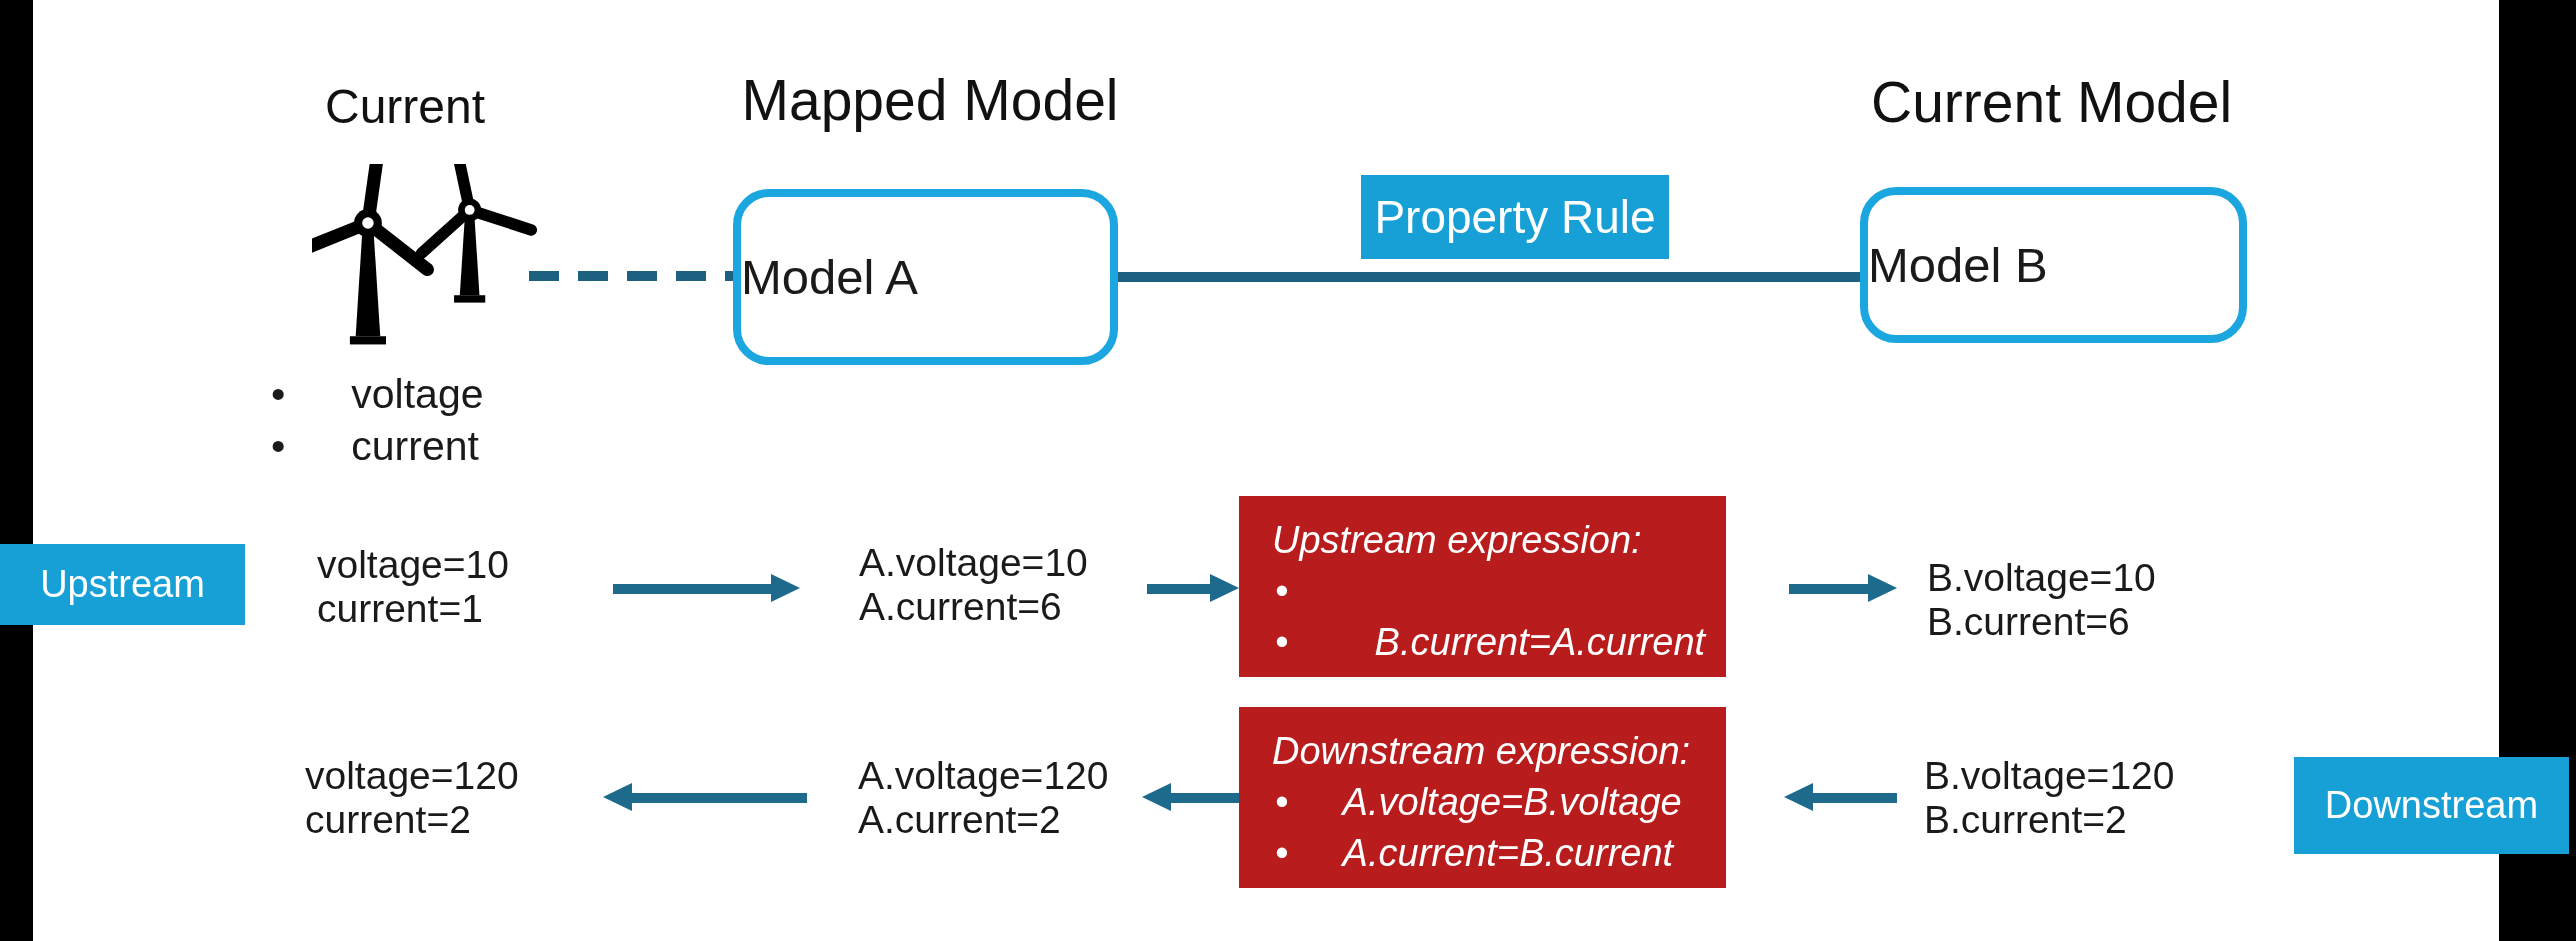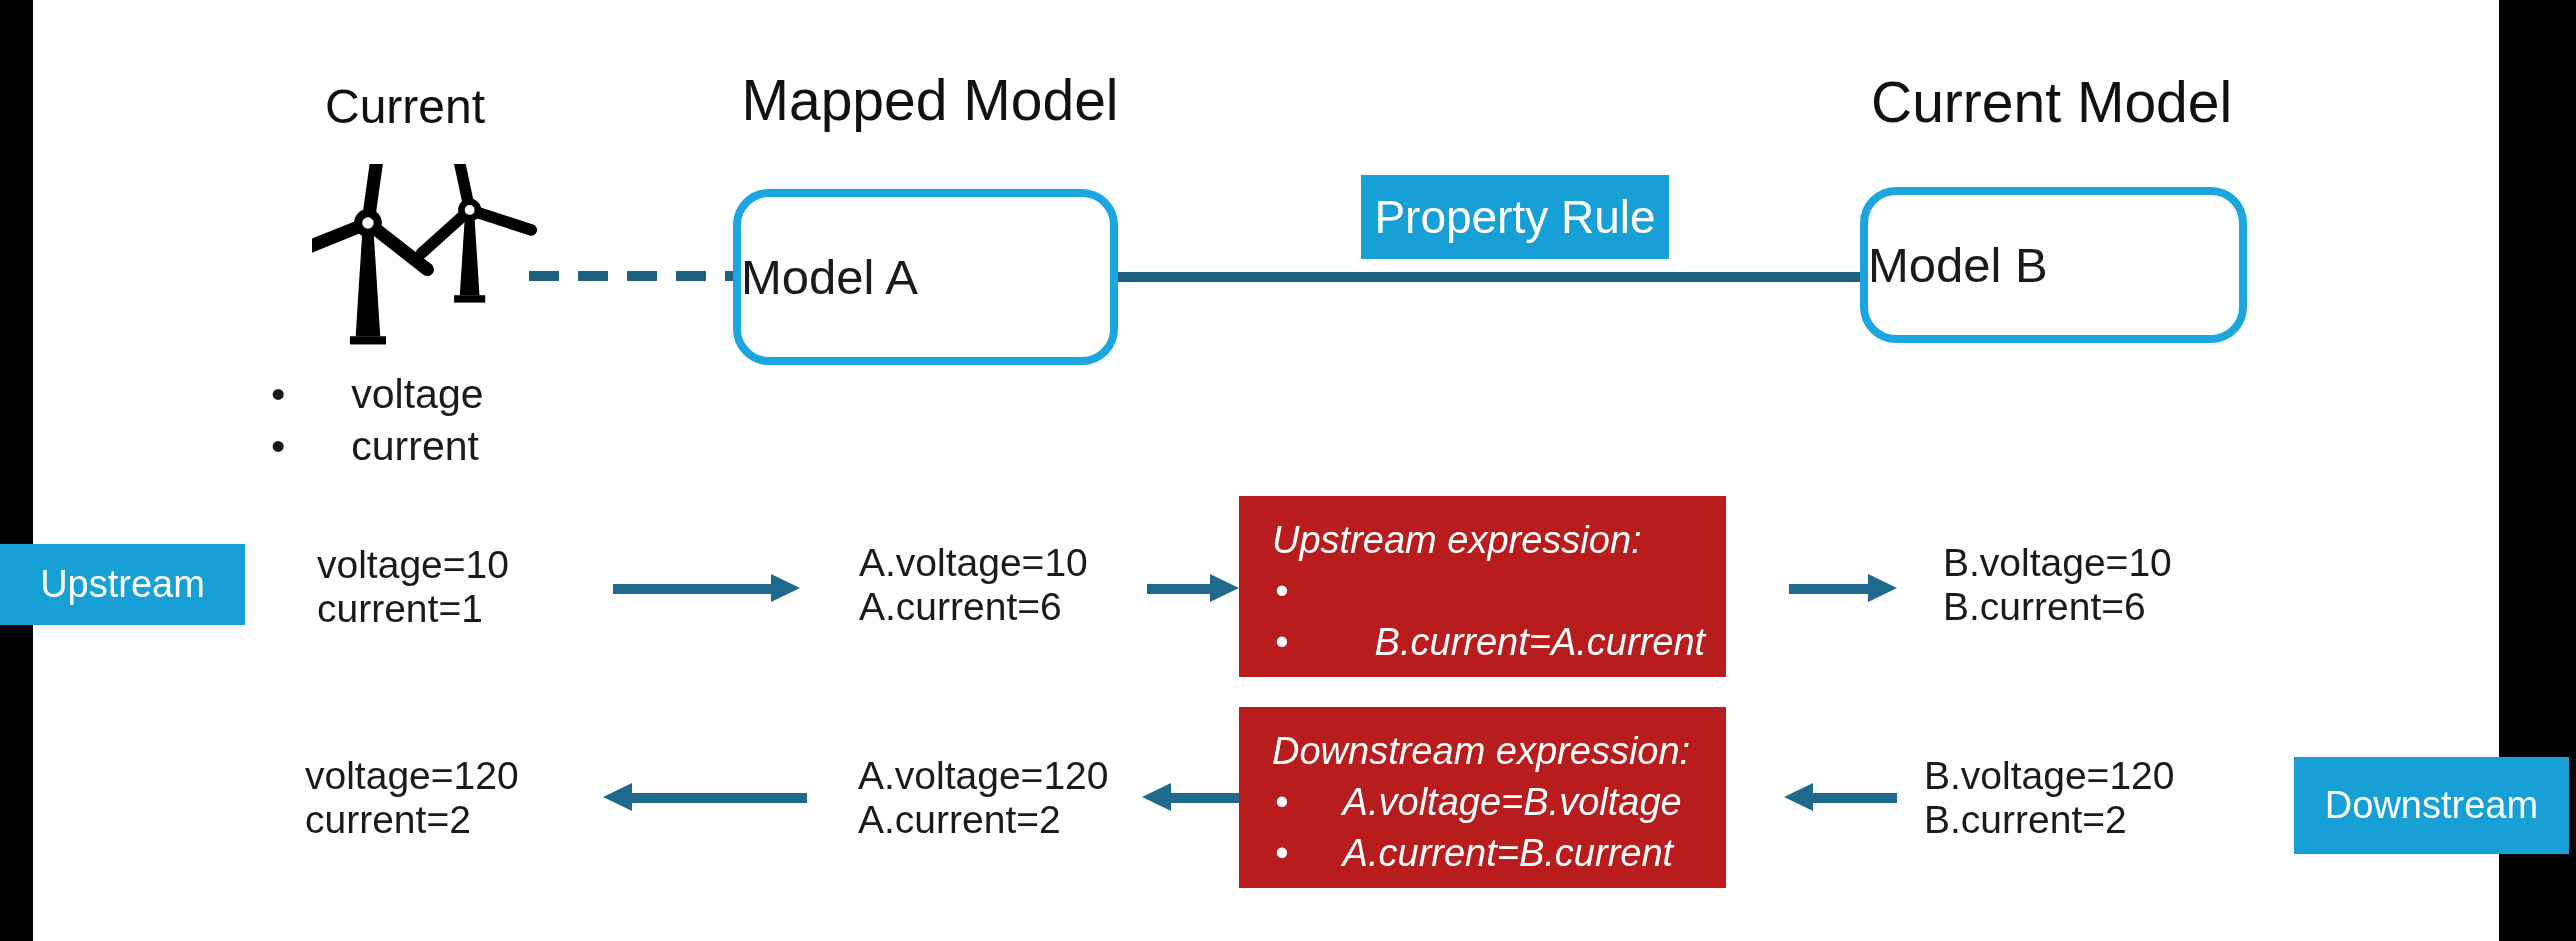--- a/index.html
+++ b/index.html
@@ -175,21 +175,21 @@
       <span class="dot">•</span>
       <span class="txt">B.current=A.current</span>
     </div>
   </div>
 
   <div class="arrow right" style="left:1789px;top:574px;width:108px;">
     <div class="shaft"></div>
     <div class="head"></div>
   </div>
 
-  <div class="val-block" style="left:1927px;top:541px;margin-left:16px;">
+  <div class="val-block" style="left:1927px;top:556px;">
     <div>B.voltage=10</div>
     <div>B.current=6</div>
   </div>
 
   <div class="val-block" style="left:305px;top:754px;">
     <div>voltage=120</div>
     <div>current=2</div>
   </div>
 
   <div class="arrow left" style="left:603px;top:783px;width:204px;">

